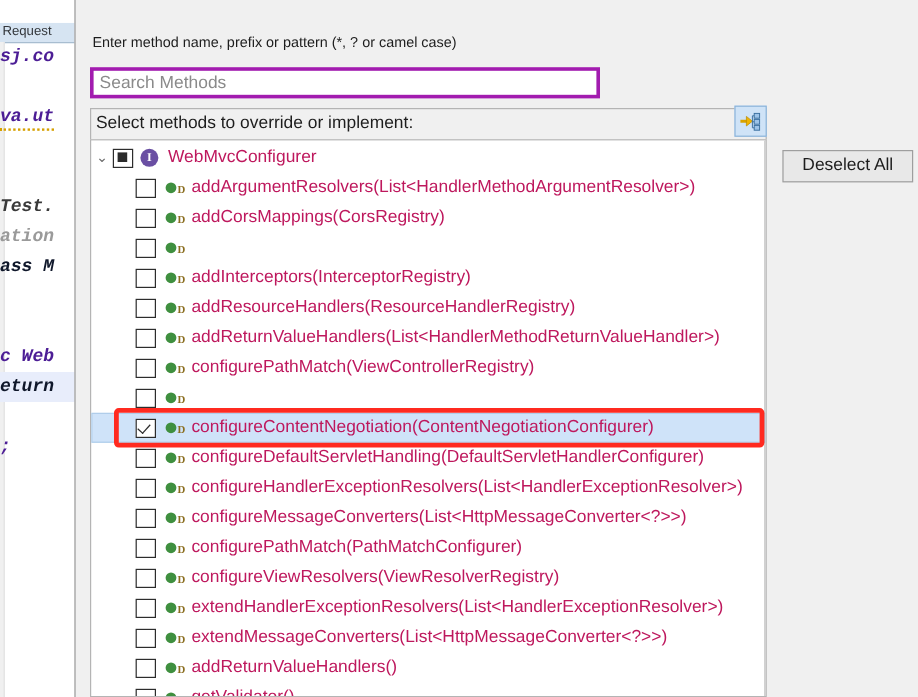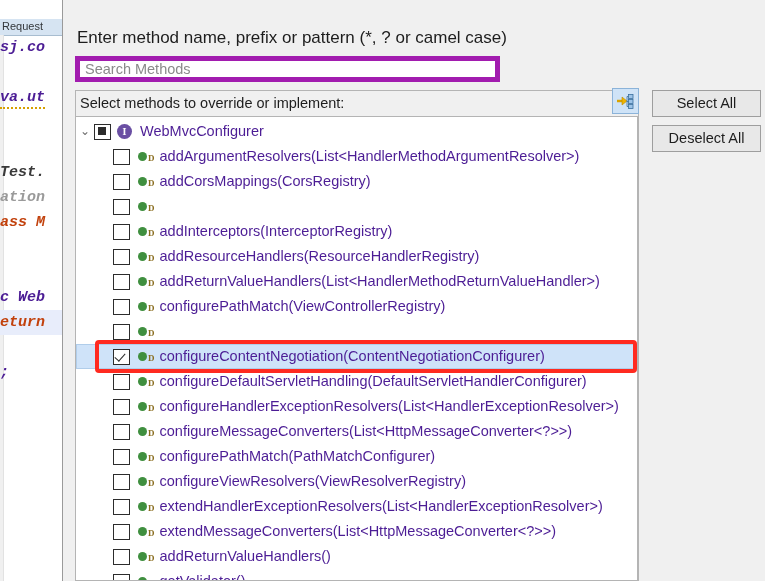--- a/index.html
+++ b/index.html
@@ -55,21 +55,21 @@
     line-height: 25px;
   }
   .code-line {
     white-space: nowrap;
     height: 25px;
     padding-left: 0px;
     overflow: hidden;
   }
   .code-line.highlight { background: #e8edfb; }
   .c-plain { color: #4c1d95; }
-  .c-kw    { color: #c2410c; }
+  .c-kw    { color: #0f172a; }
   .c-type  { color: #3a3a3a; }
   .c-anno  { color: #9a9a9a; }
   .squiggle {
     border-bottom: 2px dotted #d6a000;
     padding-bottom: 1px;
   }
   
   #editor-gutter {
     position: absolute;
     left: 0; top: 16px;
@@ -93,34 +93,34 @@
     position: absolute;
     left: 0; top: 6px;
     width: 703px;
     height: 575px;
   }
 
   #prompt-label {
     position: absolute;
     left: 14px;
     top: 22px;
-    font-size: 17px;
+    font-size: 12px;
     color: #1d1d1d;
     white-space: nowrap;
   }
 
   #search-input {
     position: absolute;
     left: 12px;
     top: 50px;
     width: 425px;
     height: 26px;
     box-sizing: border-box;
     background: #ffffff;
-    border: 5px solid #a21caf;
+    border: 3px solid #a21caf;
     font-size: 14.5px;
     font-family: "Liberation Sans", sans-serif;
     color: #1d1d1d;
     padding: 0 5px;
     outline: none;
   }
   #search-input::placeholder { color: #8a8a8a; opacity: 1; }
 
   #list-header {
     position: absolute;
@@ -258,21 +258,21 @@
     color: #8a6d1f;
     font-weight: bold;
     line-height: 9px;
     align-self: flex-start;
     margin-top: 3px;
     margin-left: 1px;
     font-family: "Liberation Serif", serif;
   }
   .row-label {
     font-size: 14.5px;
-    color: #4c1d95;
+    color: #be185d;
     white-space: nowrap;
     font-family: "Liberation Sans", sans-serif;
   }
   .root-label { margin-left: 3px; }
 
   
   #annotation-box {
     position: absolute;
     left: 33px;
     top: 210px;
@@ -529,17 +529,16 @@
               <div class="badge-d">D</div>
             </div>
             <div class="row-label">getValidator()</div>
           </div>
         </div>
       <div id="tree-right-shade"></div>
     </div>
 
     <div id="annotation-box" style="top: 334px; left: 32px; height: 33px; width: 542px; border-color: rgb(255, 42, 32);"></div>
 
-    <div class="dlg-button" id="select-all-button">Select All</div>
     <div class="dlg-button" id="deselect-all-button">Deselect All</div>
 
   </div>
 </div>
 
 </body></html>

